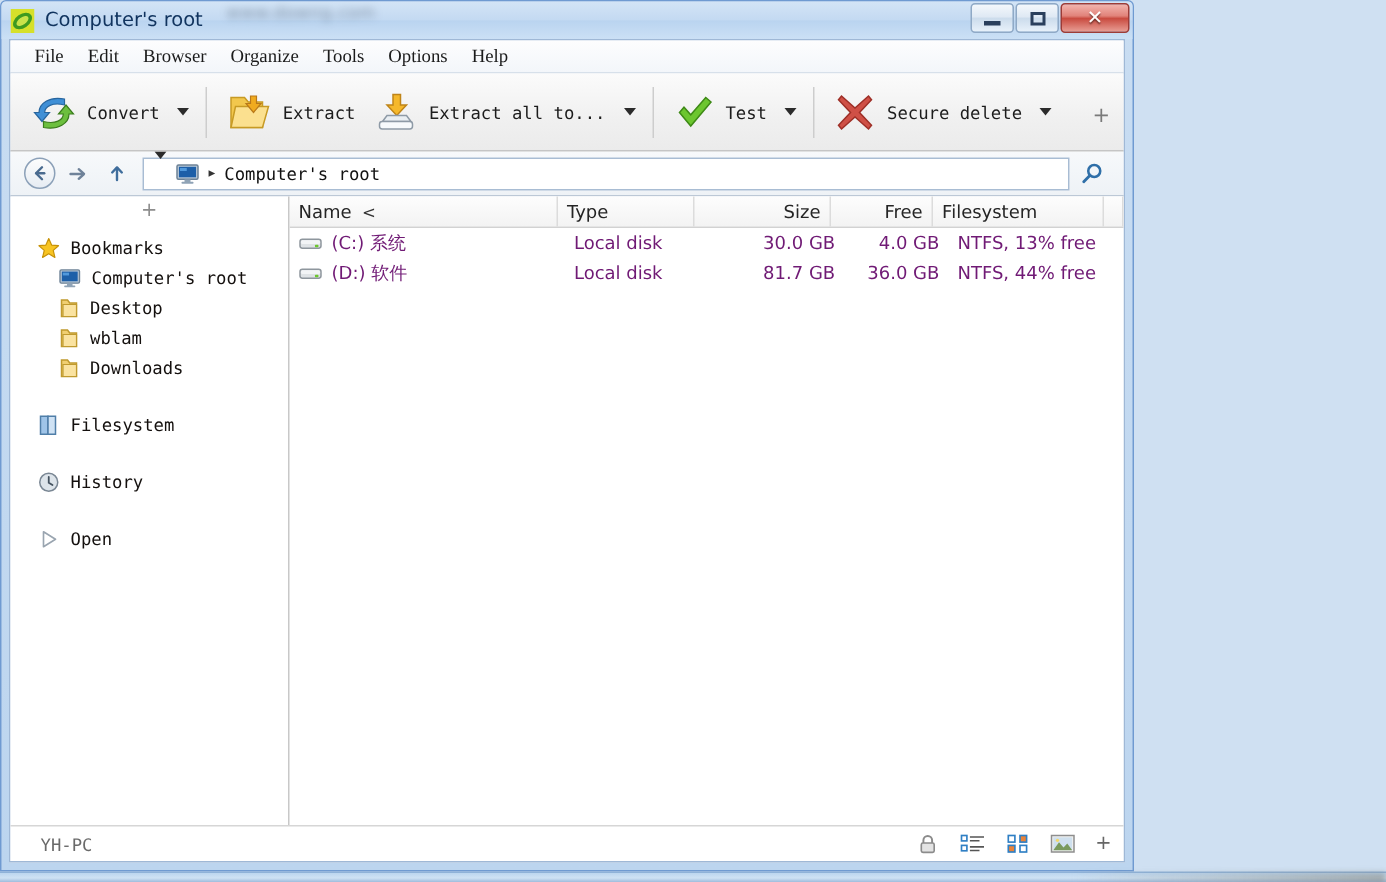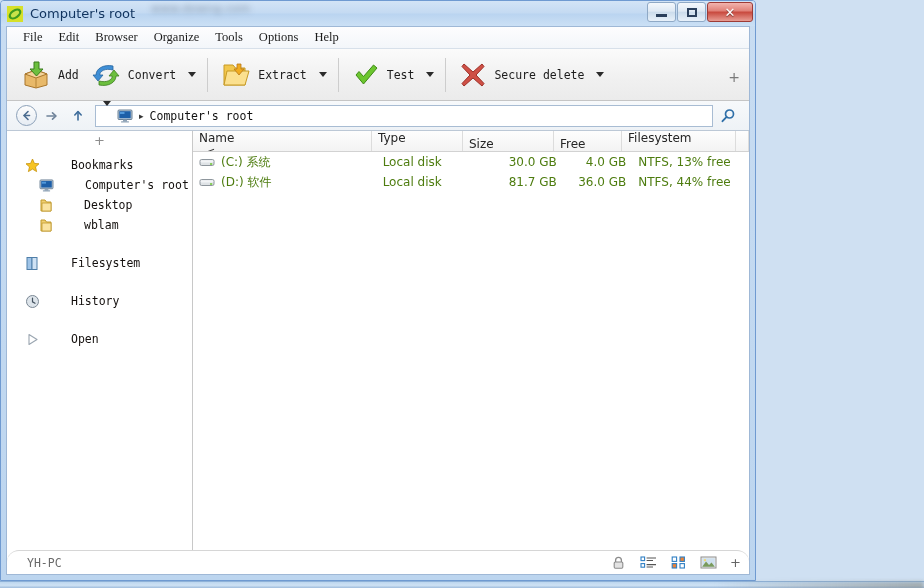--- a/index.html
+++ b/index.html
@@ -125,64 +125,64 @@
   #search-icon-wrap { width: 30px; display: flex; align-items: center; justify-content: center; }
 
   
   #body { flex: 1; display: flex; min-height: 0; }
 
   #sidebar {
     width: 186px; background: #fff; border-right: 1px solid #c8c8c8;
     display: flex; flex-direction: column; position: relative; overflow: hidden;
   }
   #sidebar-plus { text-align: center; font-size: 13px; color: #8d8d8d; padding: 2px 0 7px 0; }
-  .side-row { display: flex; align-items: center; height: 20px; padding-left: 18px; white-space: nowrap; gap: 24px; }
+  .side-row { display: flex; align-items: center; height: 20px; padding-left: 18px; white-space: nowrap; }
   .side-row.child { padding-left: 32px; }
   .side-label {
     font-family: "DejaVu Sans Mono", monospace; font-size: 11.5px; color: #14100e; margin-left: 7px;
   }
   .side-gap { height: 18px; }
 
   #listpane { flex: 1; background: #fff; display: flex; flex-direction: column; min-width: 0; }
 
   #colheader {
     height: 21px; display: flex; align-items: stretch;
     background: linear-gradient(to bottom,#fdfdfd 0%, #f3f3f3 100%);
     border-bottom: 1px solid #d2d2d2;
   }
   .col {
-    display: flex; align-items: flex-start; font-size: 12px; color: #252525;
-    border-right: 1px solid #dcdcdc; padding: 0 6px; overflow: hidden; white-space: nowrap; flex-direction: column;
+    display: flex; align-items: center; font-size: 12px; color: #252525;
+    border-right: 1px solid #dcdcdc; padding: 0 6px; overflow: hidden; white-space: nowrap;
   }
   .col.num { justify-content: flex-end; }
   .col-name { width: 230px; }
   .col-type { width: 115px; }
   .col-size { width: 115px; }
   .col-free  { width: 85px; }
   .col-fs    { width: 145px; }
   .col-rest  { flex: 1; }
   .sortmark { margin-left: 7px; font-size: 11px; color: #333; }
 
   .row { height: 20px; display: flex; align-items: stretch; }
   .cell {
-    display: flex; align-items: center; font-size: 12px; color: #4d7c0f;
+    display: flex; align-items: center; font-size: 12px; color: #701a75;
     padding: 0 6px; overflow: hidden; white-space: nowrap;
   }
   .cell.num { justify-content: flex-end; }
   .cell-name { width: 230px; }
   .cell-type { width: 115px; }
   .cell-size { width: 115px; }
   .cell-free { width: 85px; }
   .cell-fs   { width: 145px; }
   .name-text { margin-left: 6px; }
 
   
   #statusbar {
     height: 24px; background: #fff; border-top: 1px solid #d6d6d6;
-    display: flex; align-items: center; padding: 0 8px; border-radius: 12px;
+    display: flex; align-items: center; padding: 0 8px;
   }
   #status-text {
     font-family: "DejaVu Sans Mono", monospace; font-size: 11.5px; color: #6a6a6a;
     margin-left: 12px;
   }
   #status-icons { margin-left: auto; display: flex; align-items: center; gap: 13px; }
   .st-ico { width: 17px; height: 16px; display: flex; align-items: center; justify-content: center; }
   #status-plus { font-size: 13px; color: #666; }
 
   
@@ -236,31 +236,20 @@
       <div class="menu-item">Edit</div>
       <div class="menu-item">Browser</div>
       <div class="menu-item">Organize</div>
       <div class="menu-item">Tools</div>
       <div class="menu-item">Options</div>
       <div class="menu-item">Help</div>
     </div>
 
     <div id="toolbar">
 
-      <div class="tb-btn">
-        <span>
-          <svg class="ico" width="30" height="30" viewBox="0 0 30 30">
-            <path d="M4 14 L15 10 L26 14 L26 25 L15 28 L4 25 Z" fill="#e8b96a" stroke="#a9762c" stroke-width="1"></path>
-            <path d="M4 14 L15 18 L26 14 L15 10 Z" fill="#f3d39c" stroke="#a9762c" stroke-width="1"></path>
-            <path d="M15 18 L15 28" stroke="#b58437" stroke-width="1"></path>
-            <path d="M13 2 h5 v7 h4 l-6.5 7 L9 9 h4 z" fill="#6cbf3e" stroke="#3b7d1d" stroke-width="1"></path>
-          </svg>
-        </span>
-        <span class="tb-label">Add</span>
-      </div>
 
       <div class="tb-btn">
         <span>
           <svg class="ico" width="30" height="30" viewBox="0 0 30 30">
             <path d="M22 6 C12 4 5 9 5 15 l-3 0 5 6 5-6 -3.2 0 C8.8 11 14 8 22 10 z" fill="#3f8fd6" stroke="#27659e" stroke-width=".8"></path>
             <path d="M8 25 C18 27 25 22 25 16 l3 0 -5-6 -5 6 3.2 0 C21.2 20 16 23 8 21 z" fill="#6cbf3e" stroke="#3b7d1d" stroke-width=".8"></path>
           </svg>
         </span>
         <span class="tb-label">Convert</span>
       </div>
@@ -274,20 +263,30 @@
         <span>
           <svg class="ico" width="30" height="30" viewBox="0 0 30 30">
             <path d="M3 5 h9 l2.5 3 H24 v17 H3 z" fill="#f2c74d" stroke="#c79a24" stroke-width="1"></path>
             <path d="M6 11 h22 l-4 14 H3 z" fill="#fbe08f" stroke="#c79a24" stroke-width="1"></path>
             <path d="M16 4 h4 v5 h3 l-5 6 -5-6 h3 z" fill="#f0ab1f" stroke="#b9791a" stroke-width=".8"></path>
           </svg>
         </span>
         <span class="tb-label">Extract</span>
       </div>
 
+      <div class="tb-btn">
+        <span>
+          <svg class="ico" width="30" height="30" viewBox="0 0 30 30">
+            <path d="M13 3 h5 v7 h4 l-6.5 7 L9 10 h4 z" fill="#f5b82b" stroke="#bf8418" stroke-width="1"></path>
+            <path d="M6 21 l3-4 h13 l3 4 z" fill="#e9eef2" stroke="#8e9aa6" stroke-width="1"></path>
+            <rect x="4" y="21" width="22" height="5" rx="1.8" fill="#f7fafc" stroke="#8e9aa6" stroke-width="1"></rect>
+          </svg>
+        </span>
+        <span class="tb-label">Extract all to...</span>
+      </div>
       <div class="tb-arrow">
         <span class="caret"></span>
       </div>
 
       <div class="tb-sep"></div>
 
       <div class="tb-btn">
         <span>
           <svg class="ico" width="28" height="28" viewBox="0 0 28 28">
             <path d="M4 14 L7 10.5 L11.5 15.5 L21.5 4 L25 7 L11.5 23 z" fill="#6cc62f" stroke="#3e8a16" stroke-width="1"></path>
@@ -410,20 +409,29 @@
         <div class="side-row child">
           <span>
             <svg class="ico" width="14" height="14" viewBox="0 0 14 14">
               <path d="M2 2 h4 l1.5 2 H12 v9 H2 z" fill="#f0cf72" stroke="#c09a2e" stroke-width="1"></path>
               <path d="M3 5 h9 v8 H3 z" fill="#fae3a1" stroke="#c09a2e" stroke-width=".8"></path>
             </svg>
           </span>
           <span class="side-label">wblam</span>
         </div>
 
+        <div class="side-row child">
+          <span>
+            <svg class="ico" width="14" height="14" viewBox="0 0 14 14">
+              <path d="M2 2 h4 l1.5 2 H12 v9 H2 z" fill="#f0cf72" stroke="#c09a2e" stroke-width="1"></path>
+              <path d="M3 5 h9 v8 H3 z" fill="#fae3a1" stroke="#c09a2e" stroke-width=".8"></path>
+            </svg>
+          </span>
+          <span class="side-label">Downloads</span>
+        </div>
 
         <div class="side-gap"></div>
 
         <div class="side-row">
           <span>
             <svg class="ico" width="15" height="15" viewBox="0 0 15 15">
               <rect x="2" y="1.5" width="5" height="12" fill="#9fc4e8" stroke="#4f7ea8" stroke-width="1"></rect>
               <rect x="7" y="1.5" width="5" height="12" fill="#cfe2f4" stroke="#4f7ea8" stroke-width="1"></rect>
             </svg>
           </span>

